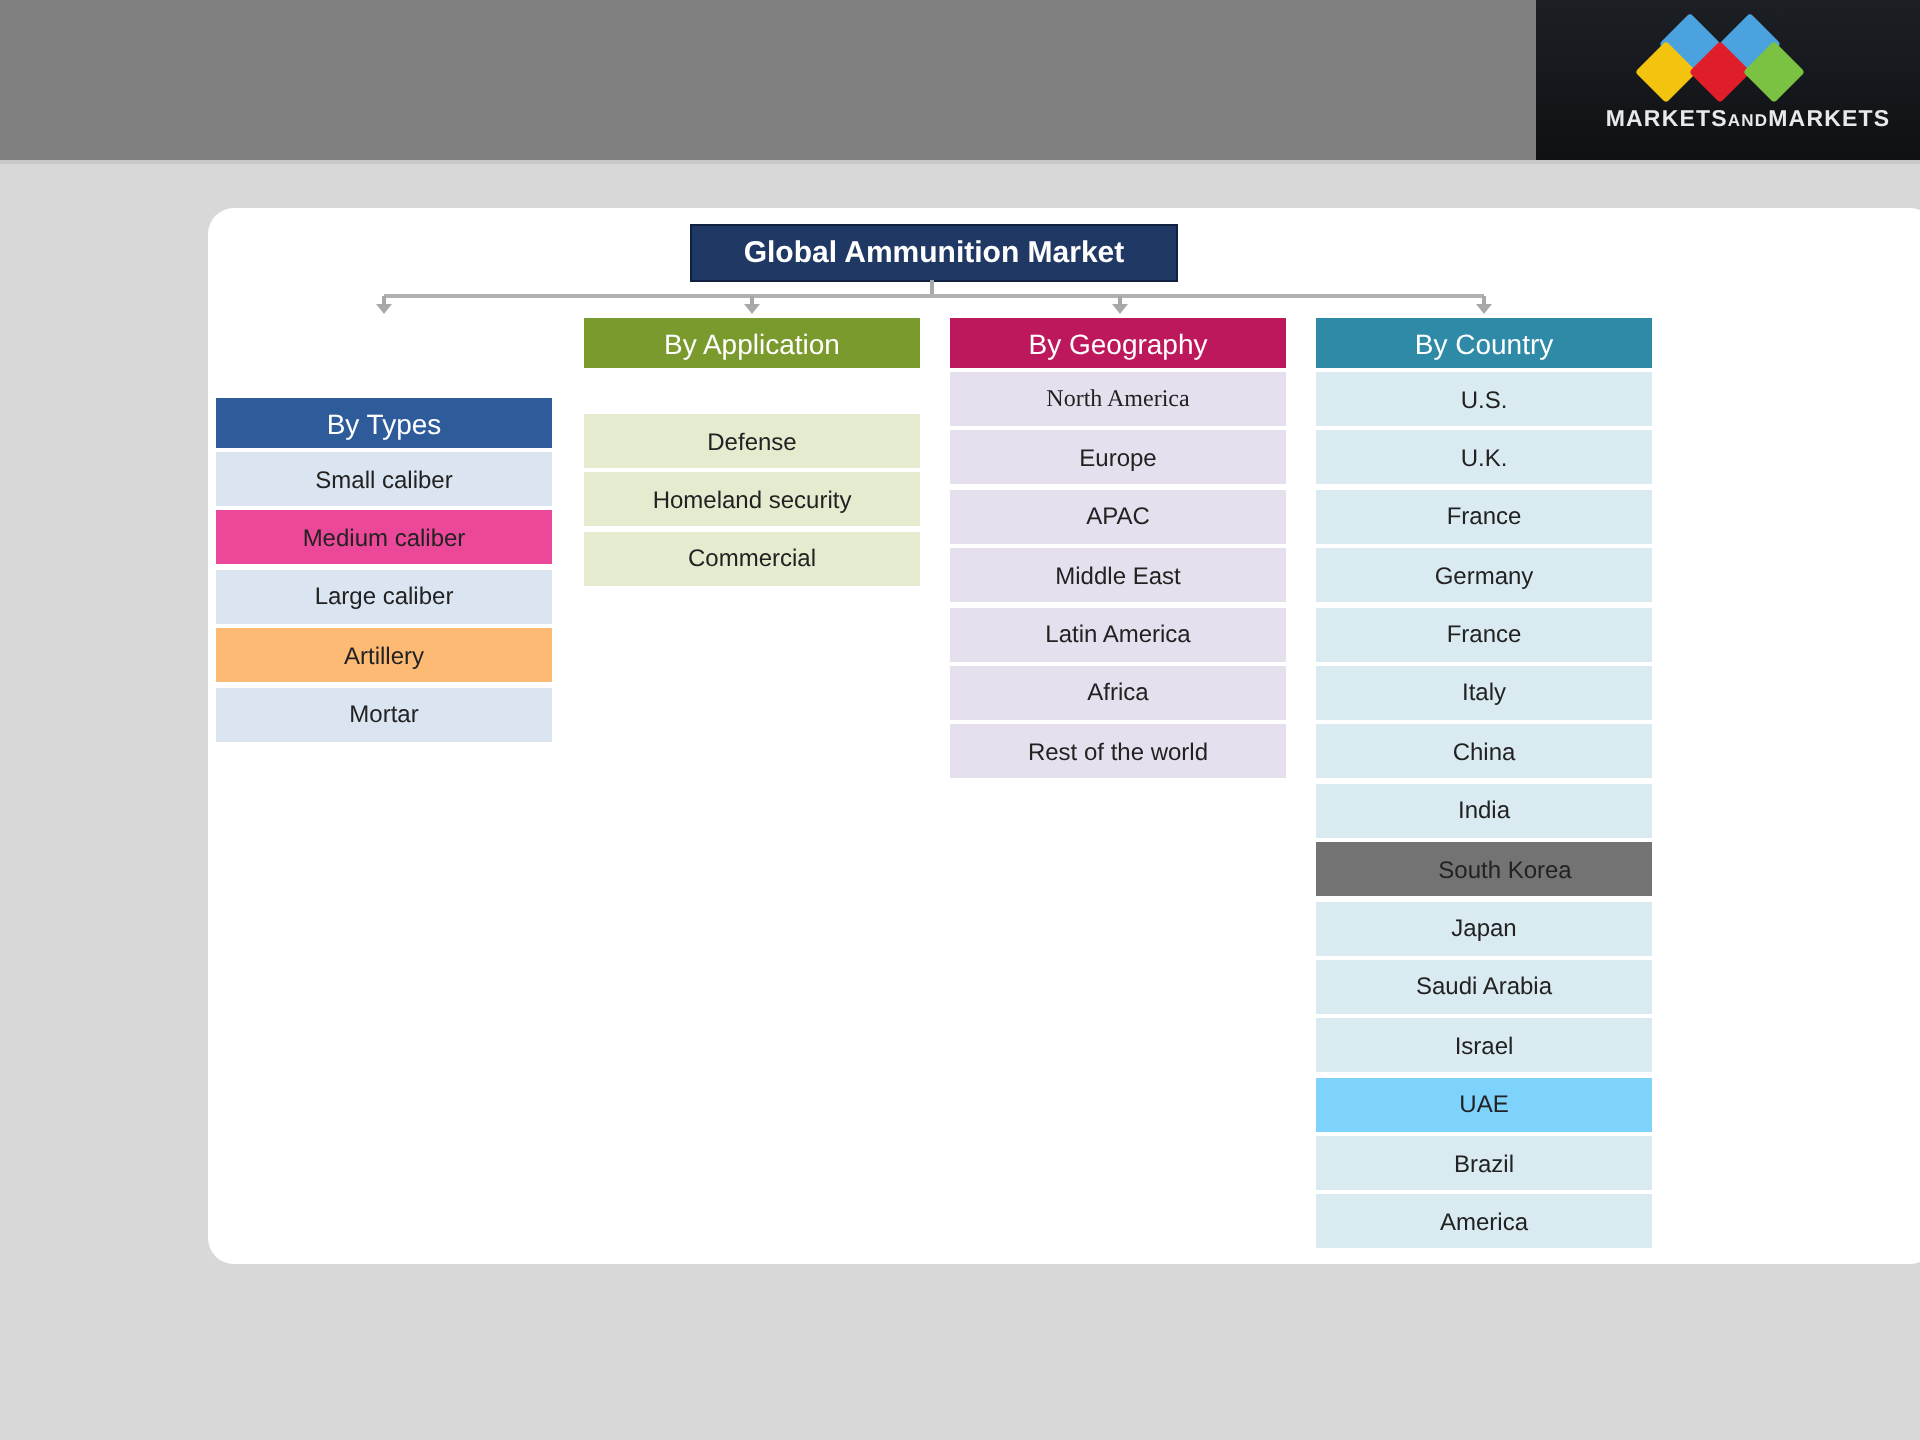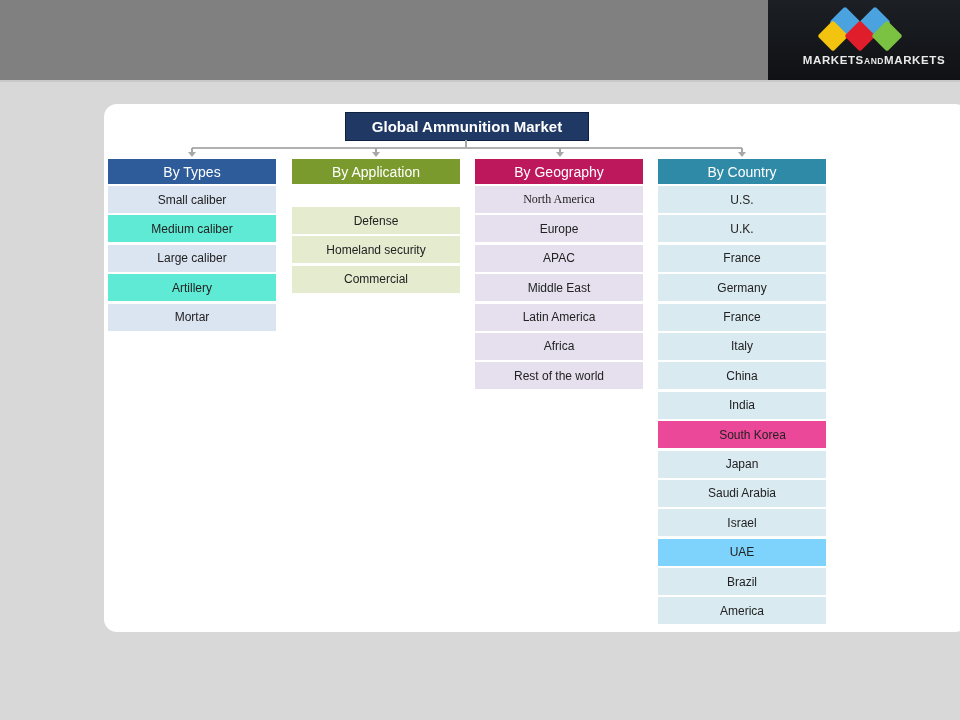--- a/index.html
+++ b/index.html
@@ -82,25 +82,25 @@
   <div class="drop" style="left:87px;"></div>
   <div class="arrow" style="left:84px;"></div>
   <div class="drop" style="left:271px;"></div>
   <div class="arrow" style="left:268px;"></div>
   <div class="drop" style="left:455px;"></div>
   <div class="arrow" style="left:452px;"></div>
   <div class="drop" style="left:637px;"></div>
   <div class="arrow" style="left:634px;"></div>
 
   <div class="col" style="left:4px;">
-    <div class="hdr" style="background:#2e5c9a;">By Types</div>
+    <div class="hdr" style="background:#2e5c9a;margin-top:40px;">By Types</div>
     <div class="item" style="background:#dbe4f1;">Small caliber</div>
-    <div class="item" style="background:#5eead4;">Medium caliber</div>
+    <div class="item" style="background:#ec4899;">Medium caliber</div>
     <div class="item" style="background:#dbe4f1;">Large caliber</div>
-    <div class="item" style="background:#5eead4;">Artillery</div>
+    <div class="item" style="background:#fdba74;">Artillery</div>
     <div class="item" style="background:#dbe4f1;">Mortar</div>
   </div>
 
   <div class="col" style="left:188px;">
     <div class="hdr" style="background:#7a9a2e;">By Application</div>
     <div class="item" style="background:#e4ebcf;margin-top:23px;">Defense</div>
     <div class="item" style="background:#e4ebcf;">Homeland security</div>
     <div class="item" style="background:#e4ebcf;">Commercial</div>
   </div>
 
@@ -118,21 +118,21 @@
   <div class="col" style="left:554px;">
     <div class="hdr" style="background:#2e8aa6;">By Country</div>
     <div class="item" style="background:#d9eaf1;">U.S.</div>
     <div class="item" style="background:#d9eaf1;">U.K.</div>
     <div class="item" style="background:#d9eaf1;">France</div>
     <div class="item" style="background:#d9eaf1;">Germany</div>
     <div class="item" style="background:#d9eaf1;">France</div>
     <div class="item" style="background:#d9eaf1;">Italy</div>
     <div class="item" style="background:#d9eaf1;">China</div>
     <div class="item" style="background:#d9eaf1;">India</div>
-    <div class="item" style="background:#ec4899;padding-left:21px;">South Korea</div>
+    <div class="item" style="background:#737373;padding-left:21px;">South Korea</div>
     <div class="item" style="background:#d9eaf1;">Japan</div>
     <div class="item" style="background:#d9eaf1;text-align:center;">Saudi Arabia</div>
     <div class="item" style="background:#d9eaf1;">Israel</div>
     <div class="item" style="background:#7dd3fc;">UAE</div>
     <div class="item" style="background:#d9eaf1;">Brazil</div>
     <div class="item" style="background:#d9eaf1;">America</div>
   </div>
 </div>
 
 </body></html>

